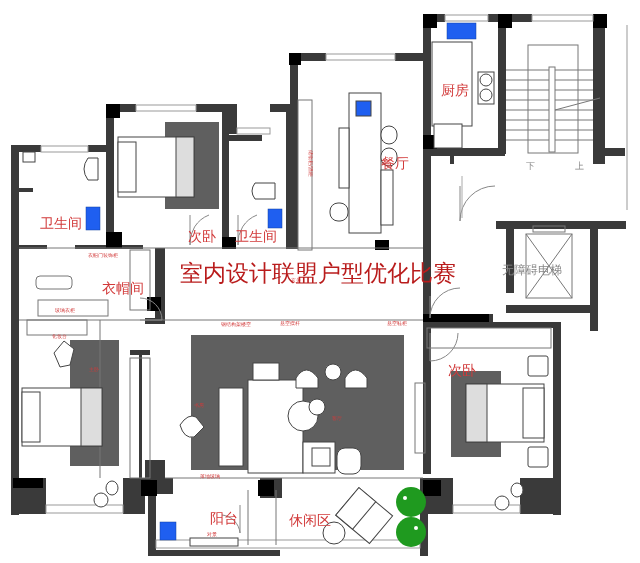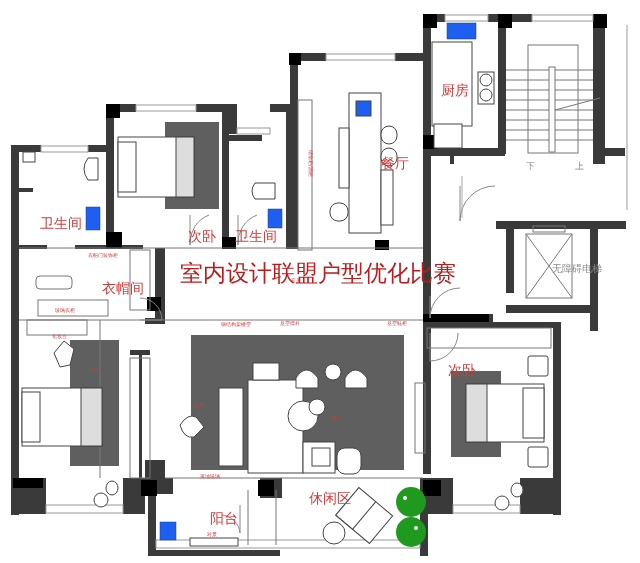--- a/index.html
+++ b/index.html
@@ -248,22 +248,22 @@
 <div class="lbl" style="left:40px;top:216px;">卫生间</div>
 <div class="lbl" style="left:235px;top:229px;">卫生间</div>
 <div class="lbl" style="left:188px;top:229px;">次卧</div>
 <div class="lbl" style="left:102px;top:281px;">衣帽间</div>
 <div class="lbl sm" style="left:291px;top:278px;">玄关</div>
 <div class="lbl sm" style="left:89px;top:367px;">主卧</div>
 <div class="lbl sm" style="left:194px;top:403px;">书房</div>
 <div class="lbl sm" style="left:332px;top:416px;">客厅</div>
 <div class="lbl" style="left:448px;top:363px;">次卧</div>
 <div class="lbl" style="left:210px;top:511px;">阳台</div>
-<div class="lbl" style="left:289px;top:491px;margin-left:20px;">休闲区</div>
-<div class="gray" style="left:552px;top:262px;font-size:10px;text-align:center;">无障碍电梯</div>
+<div class="lbl" style="left:289px;top:513px;">休闲区</div>
+<div class="gray" style="left:502px;top:262px;font-size:12px;text-align:center;">无障碍电梯</div>
 <div class="gray" style="left:526px;top:160px;">下</div>
 <div class="gray" style="left:575px;top:160px;">上</div>
 
 <div class="lbl sm" style="left:88px;top:253px;">衣帽门装饰柜</div>
 <div class="lbl sm" style="left:55px;top:308px;">玻璃衣柜</div>
 <div class="lbl sm" style="left:52px;top:334px;">化妆台</div>
 <div class="lbl sm" style="left:221px;top:322px;">钢结构架楼空</div>
 <div class="lbl sm" style="left:280px;top:321px;">悬空摆杆</div>
 <div class="lbl sm" style="left:387px;top:321px;">悬空鞋柜</div>
 <div class="lbl sm" style="left:200px;top:474px;">落地玻璃</div>

